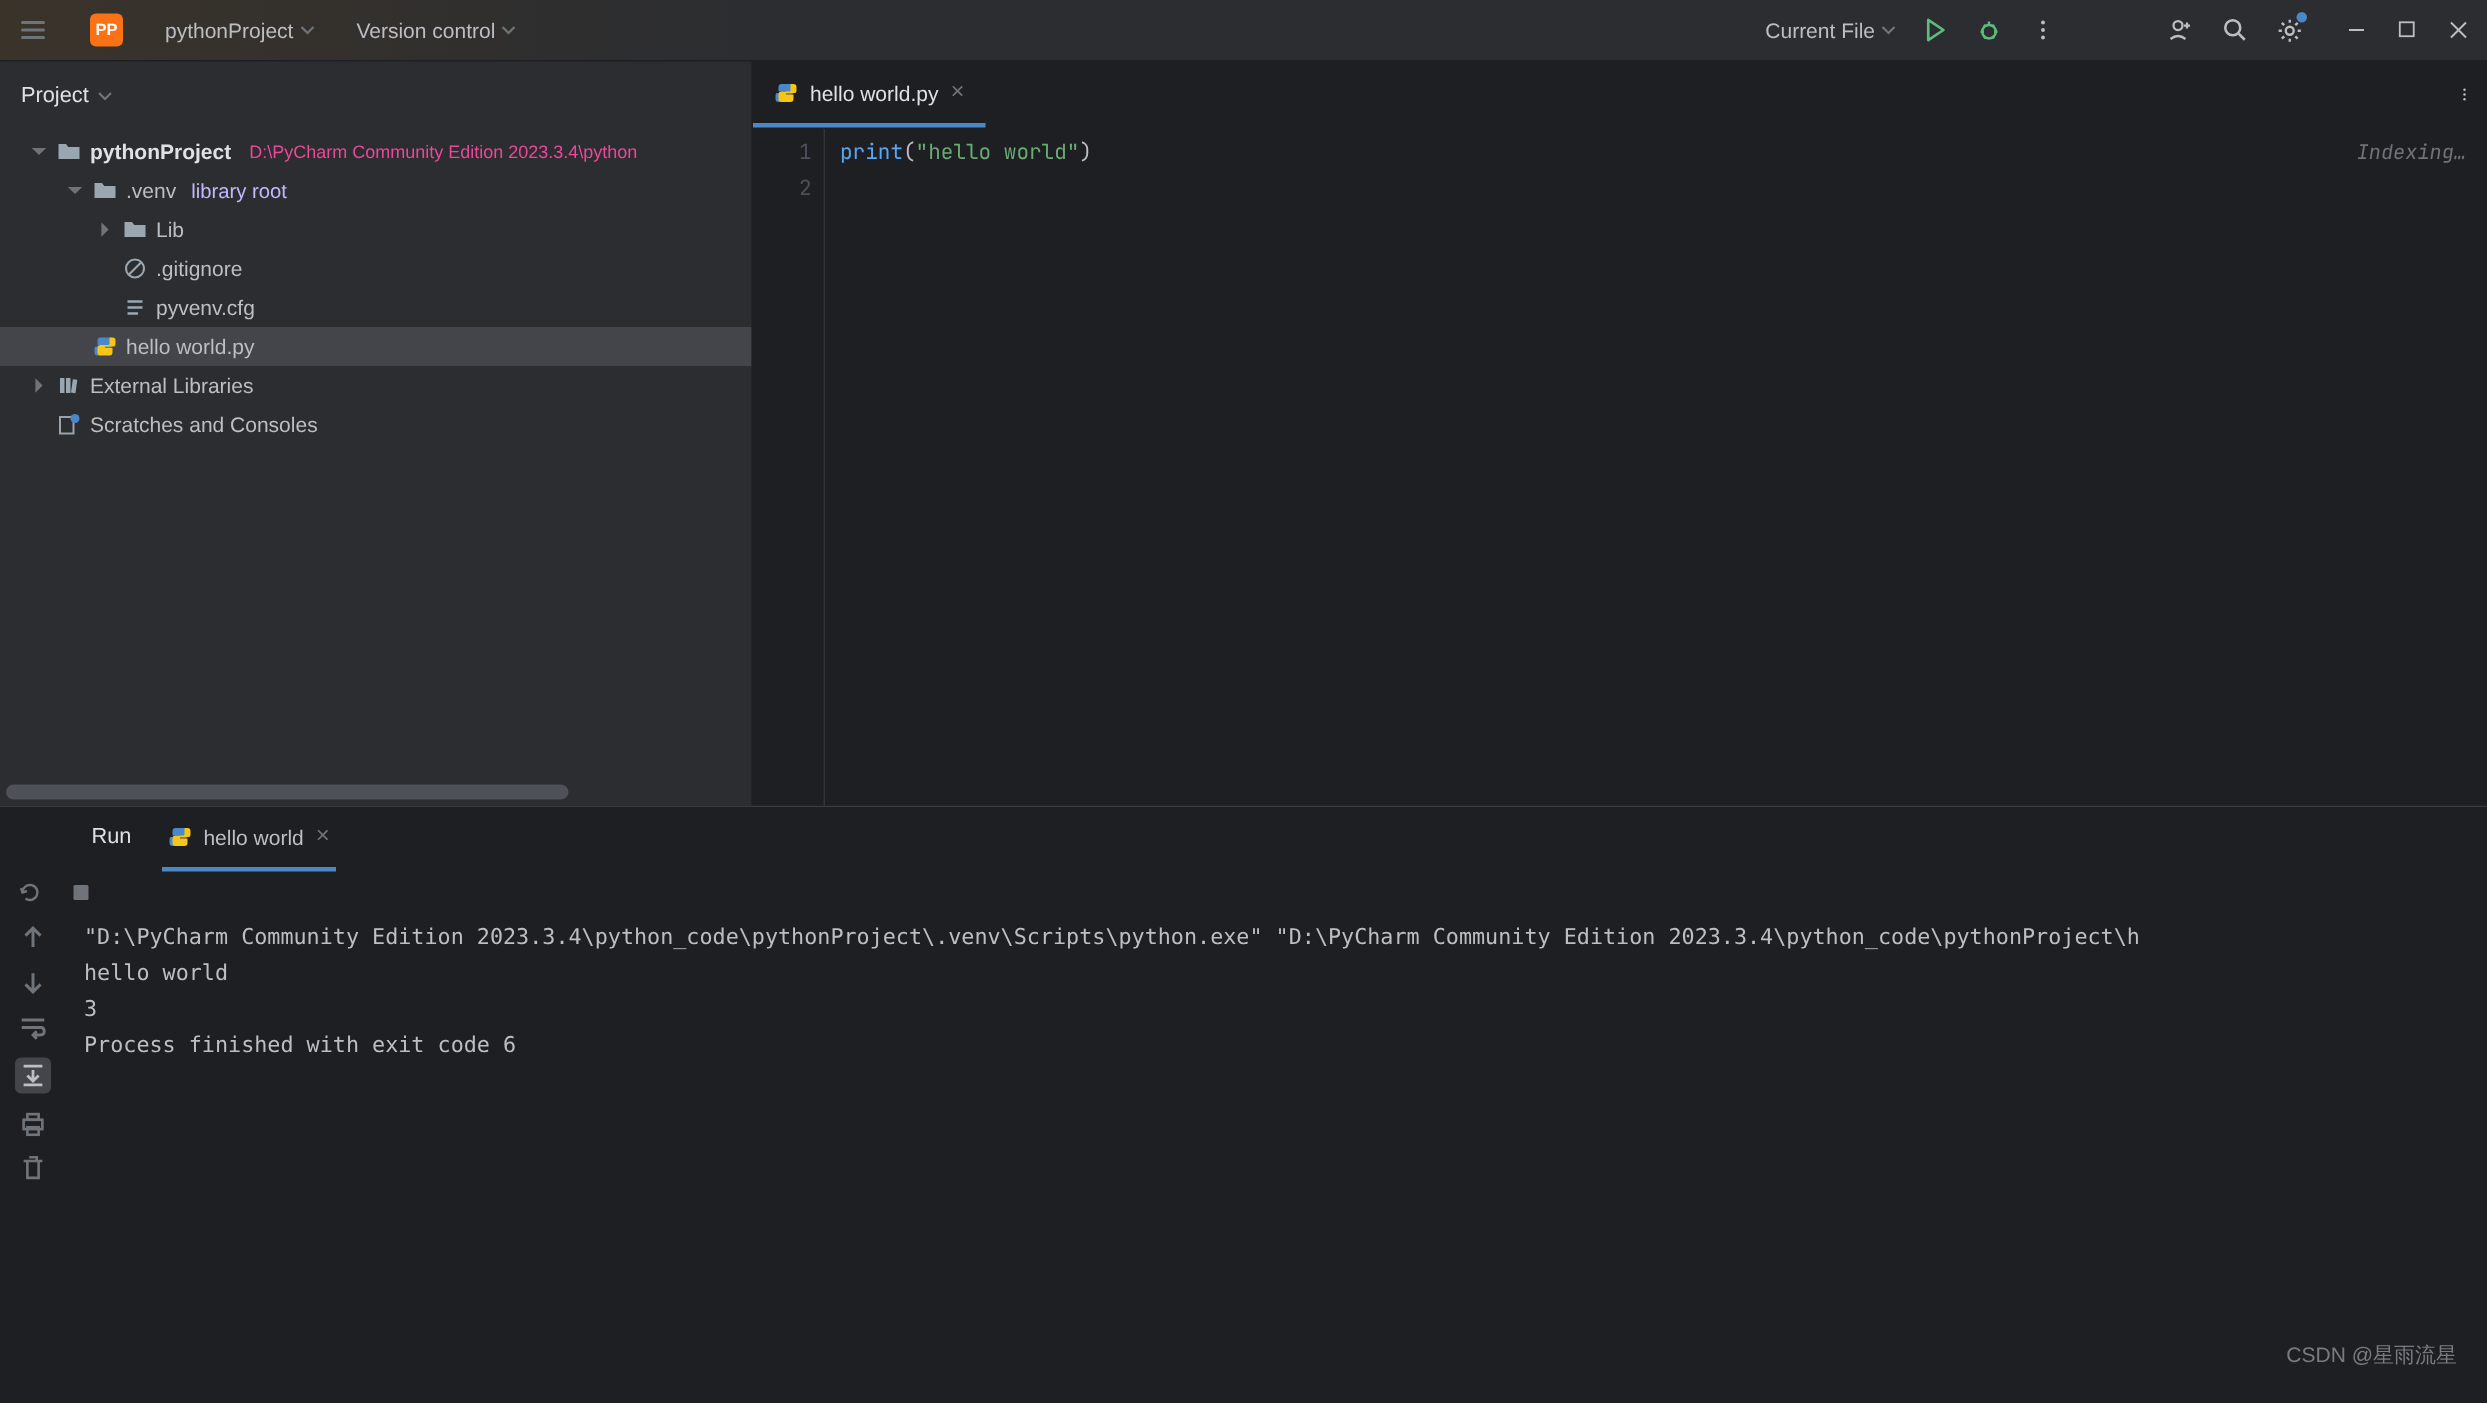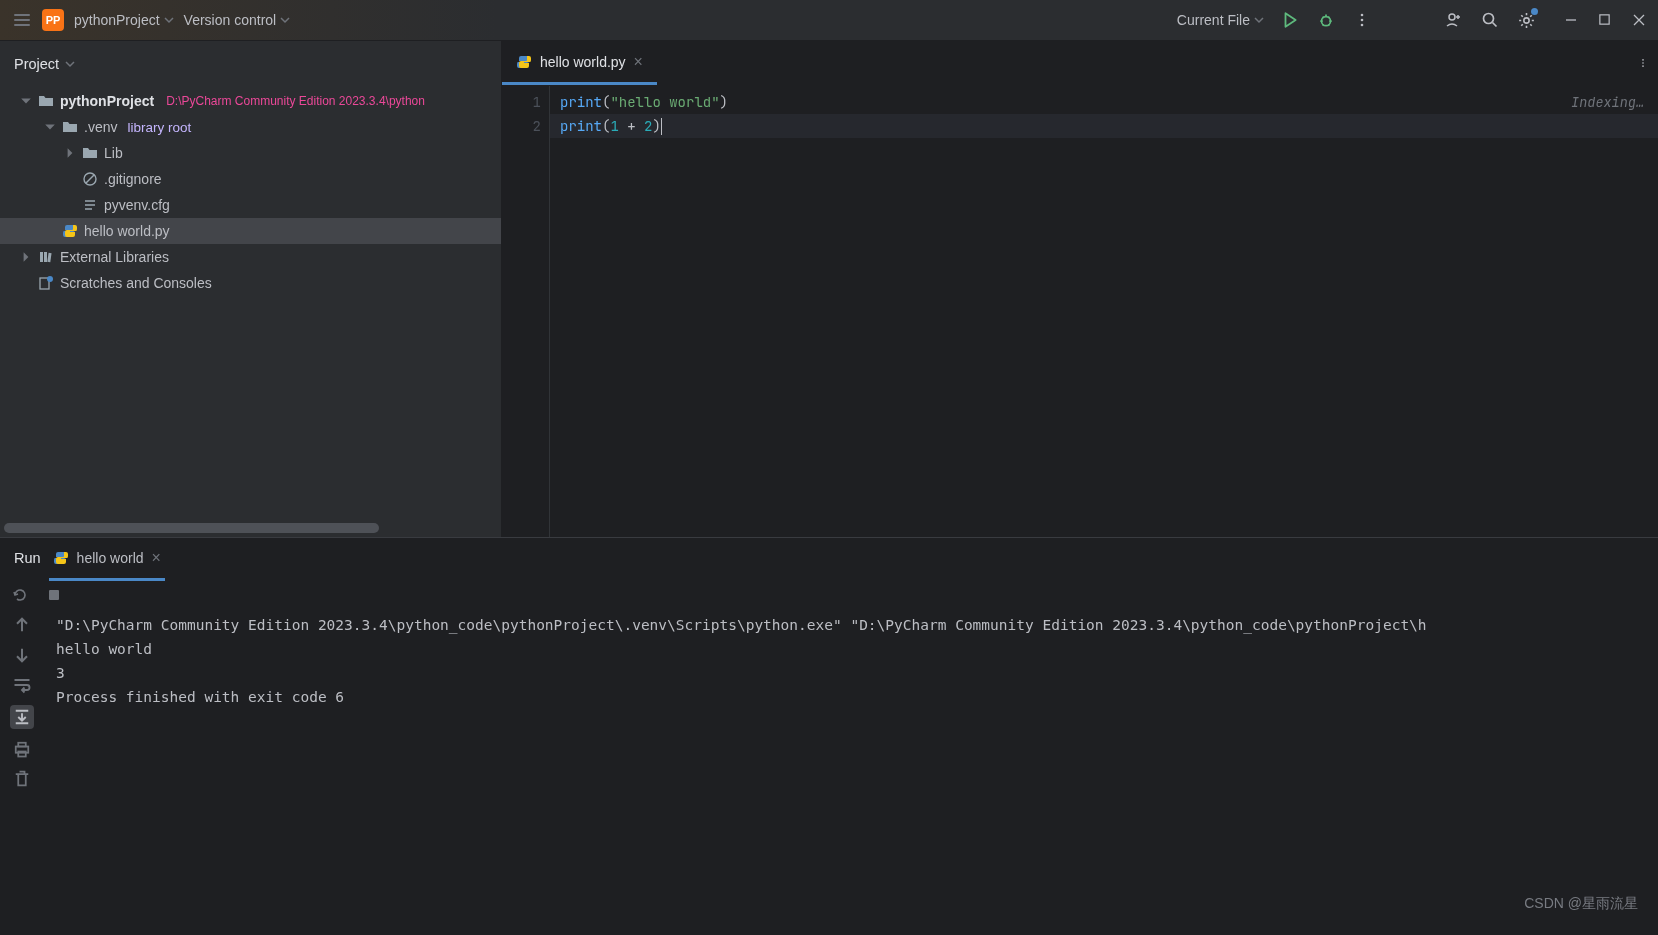--- a/index.html
+++ b/index.html
@@ -13,21 +13,21 @@
   font-size: 14px;
 }
 .titlebar {
   height: 41px;
   background: linear-gradient(90deg, #3a332a 0%, #2b2d30 30%);
   display: flex;
   align-items: center;
   padding: 0 12px;
   border-bottom: 1px solid #1e1f22;
 }
-.titlebar-left { display: flex; align-items: center; gap: 10px; }
+.titlebar-left { display: flex; align-items: center; gap: 28px; }
 .hamburger { display: flex; flex-direction: column; gap: 3px; cursor: pointer; }
 .hamburger span { width: 16px; height: 2px; background: #6f737a; border-radius: 1px;}
 .pp-badge {
   width: 22px; height: 22px; background: #f97316; border-radius: 4px;
   display: flex; align-items: center; justify-content: center;
   font-size: 11px; font-weight: 600; color: #fff;
 }
 .proj-drop, .vc-drop { display: flex; align-items: center; gap: 4px; color: #bcbec4; cursor: pointer; font-size: 14px;}
 .vc-drop { }
 .chev { width: 10px; height: 10px; }
@@ -82,21 +82,21 @@
 .fn { color: #56a8f5; }
 .str { color: #6aab73; }
 .num { color: #2aacb8; }
 .paren { color: #bcbec4; }
 .cursor-caret { display:inline-block; width:1px; height:17px; background:#bcbec4; vertical-align:middle; margin-bottom:2px;}
 .indexing { position:absolute; right:14px; top:4px; color:#6f737a; font-size:13.5px;font-style:italic;}
 .run-panel {
   height: 280px; background: #1e1f22; border-top: 1px solid #393b40;
   display: flex; flex-direction: column;
 }
-.run-header { height: 43px; display: flex; align-items: center; padding-left: 14px; gap: 8px;}
+.run-header { height: 43px; display: flex; align-items: center; padding-left: 14px; gap: 20px; margin-left: 47px;}
 .run-title { font-size: 14.5px; color: #dfe1e5; border-bottom: 3px solid transparent;}
 .run-tab { display:flex; align-items:center; gap:8px; height:100%; border-bottom: 3px solid #4a88c7; padding: 0 4px;}
 .run-tab-label { color:#bcbec4; font-size:14px;}
 .run-body { flex: 1; display: flex; }
 .run-gutter { width: 44px; display: flex; flex-direction: column; align-items: center; gap: 10px; padding-top: 6px;}
 .run-gutter .gbtn { width: 20px; height: 20px; cursor: pointer; fill:#6f737a;}
 .run-gutter .gbtn.sel { background: #43454a; border-radius:4px; padding:2px; width:24px; height:24px;}
 .console {
   flex: 1; font-family: Consolas, monospace; font-size: 14.5px;
   color: #bcbec4; line-height: 24px; padding-left: 12px; padding-top: 4px;
@@ -301,21 +301,20 @@
           </svg>
       </div>
     </div>
     <div class="editor-body">
       <div class="gutter">
         <div>1</div>
         <div>2</div>
       </div>
       <div class="code-col">
         <div class="code-line"><span class="fn">print</span><span class="paren">(</span><span class="str">"hello world"</span><span class="paren">)</span></div>
-        <div class="code-line active"><span class="fn">print</span><span class="paren">(</span><span class="num">1</span><span class="kw"> + </span><span class="num">2</span><span class="paren">)</span><span class="cursor-caret"></span></div>
         <span class="indexing">Indexing…</span>
       </div>
     </div>
   </div>
 </div>
 
 <div class="scroll-thumb-h"></div>
 
 <div class="run-panel">
   <div class="run-header">

